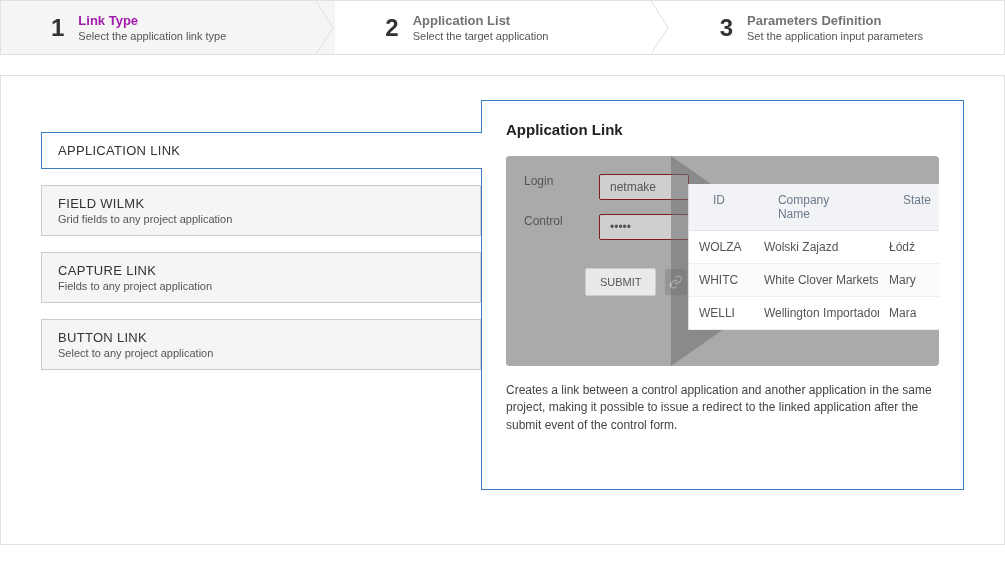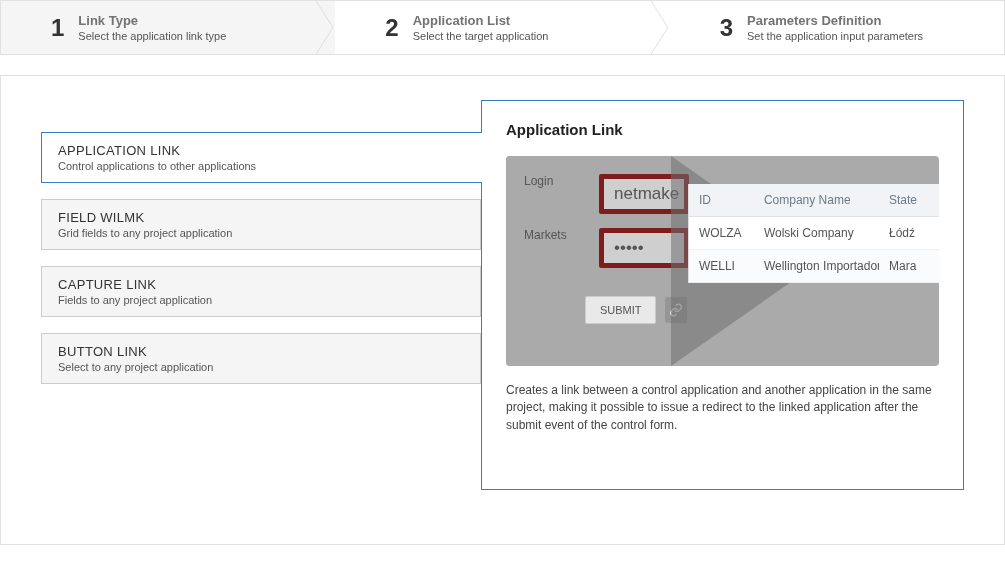--- a/index.html
+++ b/index.html
@@ -3,21 +3,21 @@
   <meta charset="utf-8">
   <style>
     * { margin:0; padding:0; box-sizing:border-box; font-family:Arial,Helvetica,sans-serif; }
     body { background:#fff; width:1005px; height:570px; overflow:hidden; }
 
     .wizard { display:flex; border:1px solid #e1e1e1; background:#fff; }
     .wizard-step { position:relative; flex:1; padding:12px 20px 12px 50px; display:flex; align-items:center; }
     .wizard-step.active { background:#f5f5f5; }
     .wizard-step .num { font-size:24px; font-weight:bold; color:#333; margin-right:14px; }
     .wizard-step .txt .t { font-size:13px; font-weight:bold; color:#737373; }
-    .wizard-step.active .txt .t { color:#737373; }
+    .wizard-step.active .txt .t { color:#a21caf; }
     .wizard-step .txt .d { font-size:11px; color:#555; margin-top:2px; }
     .wizard-step:first-child { padding-left:50px; }
     .arrow { position:absolute; right:-1px; top:0; bottom:0; width:20px; overflow:hidden; }
     .arrow svg { height:100%; }
 
     .main-panel { border:1px solid #e1e1e1; margin-top:20px; padding:24px 40px; display:flex; align-items:flex-start; gap:0; min-height:470px; }
 
     .options-col { width:440px; padding-top:32px; }
     .opt { border:1px solid #ccc; background:#f5f5f5; padding:10px 16px; margin-bottom:16px; cursor:pointer; }
     .opt.selected { border:1px solid #3a7cc2; background:#fff; border-right:none; position:relative; z-index:2; margin-right:-1px; }
@@ -25,31 +25,31 @@
     .opt .od { font-size:11px; color:#555; margin-top:2px; }
 
     .detail-col { flex:1; border:1px solid #3a7cc2; padding:20px 24px; min-height:390px; margin-left:0; }
     .detail-col h3 { font-size:15px; color:#222; margin-bottom:18px; }
 
     .preview { position:relative; height:210px; border-radius:4px; overflow:hidden; background:#aaa; margin-bottom:16px; }
     .form-box { position:absolute; left:0; top:0; width:60%; height:100%; background:#aaaaaa; }
     .form-inner { padding:18px 18px; }
     .form-row { display:flex; align-items:flex-start; margin-bottom:14px; }
     .form-row label { width:75px; font-size:12px; color:#555; }
-    .form-row .inp { background:#cfcfcf; border:5px solid #7f1d1d; padding:5px 10px; font-size:17px; color:#555; width:90px; border-radius:2px; }
+    .form-row .inp { background:#cfcfcf; border:1px solid #7f1d1d; padding:5px 10px; font-size:12px; color:#555; width:90px; border-radius:2px; }
     .submit-wrap { text-align:center; margin-top:28px; position:relative; }
     .submit-btn { background:#e9e9e9; border:1px solid #ccc; color:#555; font-size:11px; padding:7px 14px; display:inline-block; border-radius:2px; }
     .link-badge { display:inline-flex; align-items:center; justify-content:center; width:22px; height:26px; background:#969696; margin-left:4px; vertical-align:middle; border-radius:2px; }
     .link-badge svg { width:14px; height:14px; }
 
     .tri { position:absolute; top:0; bottom:0; left:38%; width:150px; }
 
     .grid-box { position:absolute; right:0; top:28px; width:58%; background:#fff; border-left:1px solid #ddd; }
     .ghead { display:flex; background:#f1f3f6; border-bottom:1px solid #e2e2e2; }
-    .ghead div { padding:9px 10px; font-size:12px; color:#6c7a8a; font-weight:500; }
+    .ghead div { padding:9px 24px; font-size:12px; color:#6c7a8a; font-weight:500; }
     .gc1 { width:26%; } .gc2 { width:50%; } .gc3 { width:24%; }
     .grow { display:flex; border-bottom:1px solid #eee; }
     .grow:nth-child(odd) { background:#fafbfc; }
     .grow div { padding:9px 10px; font-size:12px; color:#555; white-space:nowrap; overflow:hidden; }
 
     .desc { font-size:12px; color:#444; line-height:1.45; }
   </style>
 </head>
 <body>
 
@@ -85,21 +85,20 @@
       <div class="d">Set the application input parameters</div>
     </div>
   </div>
 </div>
 
 <div class="main-panel">
 
   <div class="options-col">
     <div class="opt selected">
       <div class="ot">APPLICATION LINK</div>
-      <div class="od">Control applications to other applications</div>
     </div>
     <div class="opt">
       <div class="ot">FIELD WILMK</div>
       <div class="od">Grid fields to any project application</div>
     </div>
     <div class="opt">
       <div class="ot">CAPTURE LINK</div>
       <div class="od">Fields to any project application</div>
     </div>
     <div class="opt">
@@ -112,21 +111,21 @@
     <h3>Application Link</h3>
 
     <div class="preview">
       <div class="form-box">
         <div class="form-inner">
           <div class="form-row">
             <label>Login</label>
             <span class="inp">netmake</span>
           </div>
           <div class="form-row">
-            <label>Markets</label>
+            <label>Control</label>
             <span class="inp">•••••</span>
           </div>
           <div class="submit-wrap">
             <span class="submit-btn">SUBMIT</span>
             <span class="link-badge">
               <svg viewBox="0 0 24 24" fill="none" stroke="#e8e8e8" stroke-width="2.2" stroke-linecap="round">
                   <path d="M10 13a5 5 0 0 0 7 0l3-3a5 5 0 0 0-7-7l-1 1"></path>
                   <path d="M14 11a5 5 0 0 0-7 0l-3 3a5 5 0 0 0 7 7l1-1"></path>
                 </svg>
             </span>
@@ -139,22 +138,27 @@
       </svg>
 
       <div class="grid-box">
         <div class="ghead">
           <div class="gc1">ID</div>
           <div class="gc2">Company Name</div>
           <div class="gc3">State</div>
         </div>
         <div class="grow">
           <div class="gc1">WOLZA</div>
-          <div class="gc2">Wolski Company</div>
+          <div class="gc2">Wolski Zajazd</div>
           <div class="gc3">Łódź</div>
+        </div>
+        <div class="grow">
+          <div class="gc1">WHITC</div>
+          <div class="gc2">White Clover Markets</div>
+          <div class="gc3">Mary</div>
         </div>
         <div class="grow">
           <div class="gc1">WELLI</div>
           <div class="gc2">Wellington Importadora</div>
           <div class="gc3">Mara</div>
         </div>
       </div>
     </div>
 
     <p class="desc">Creates a link between a control application and another application in the same project, making it possible to issue a redirect to the linked application after the submit event of the control form.</p>

